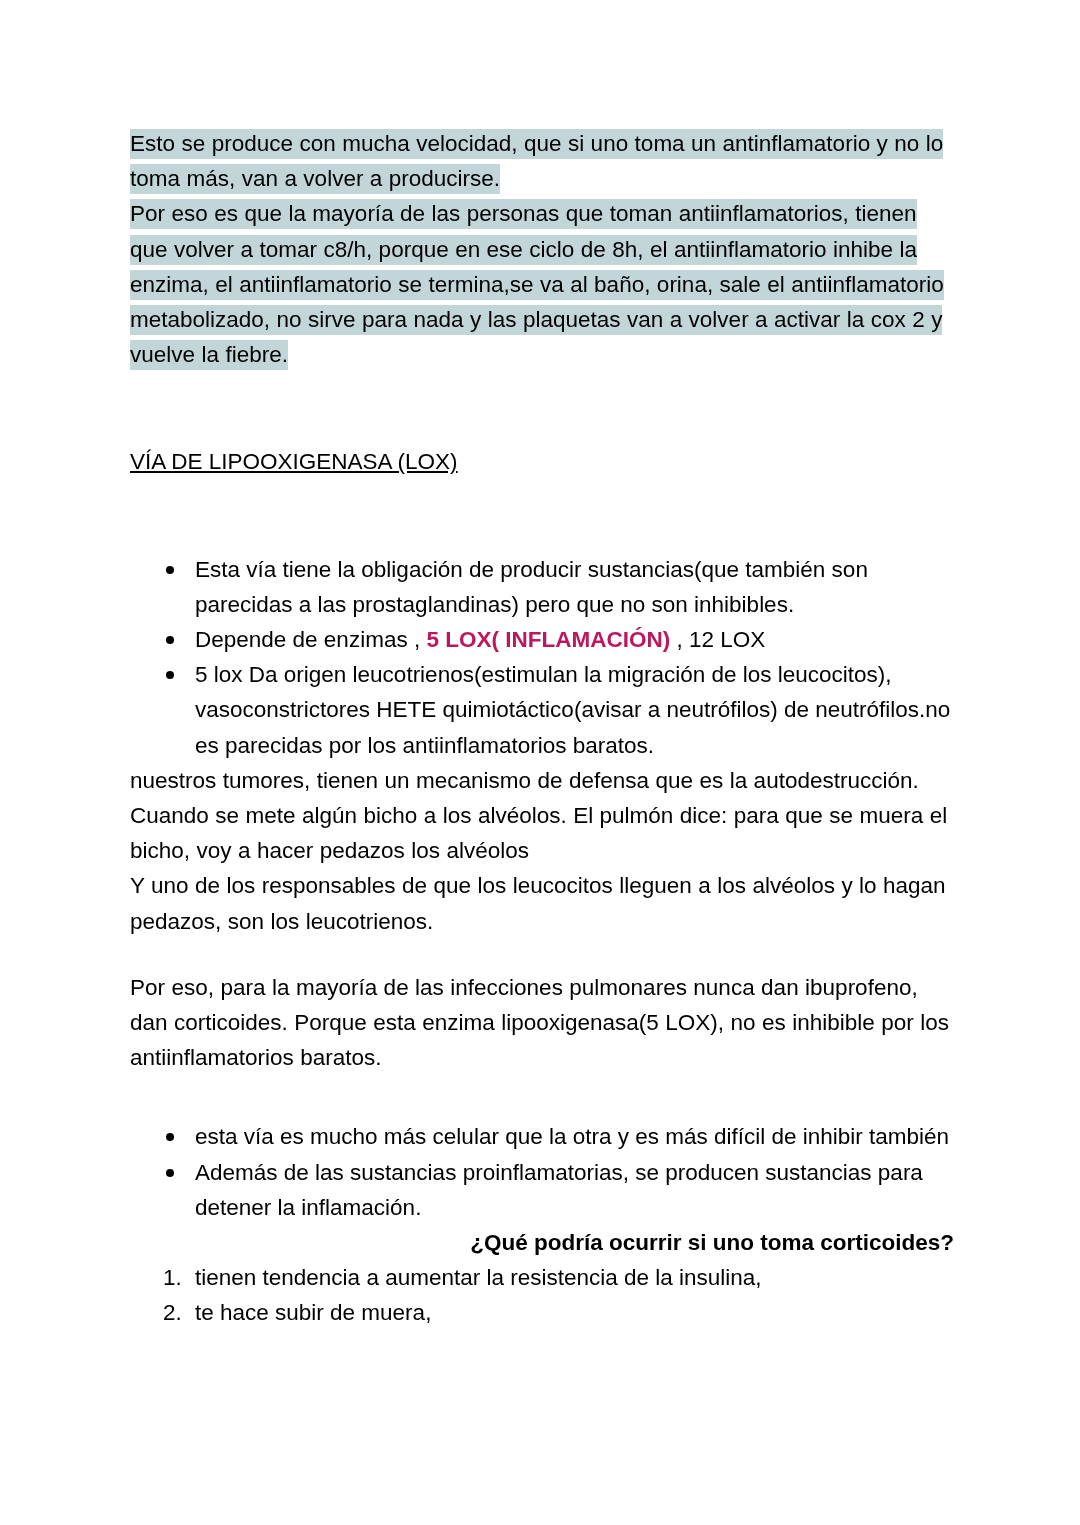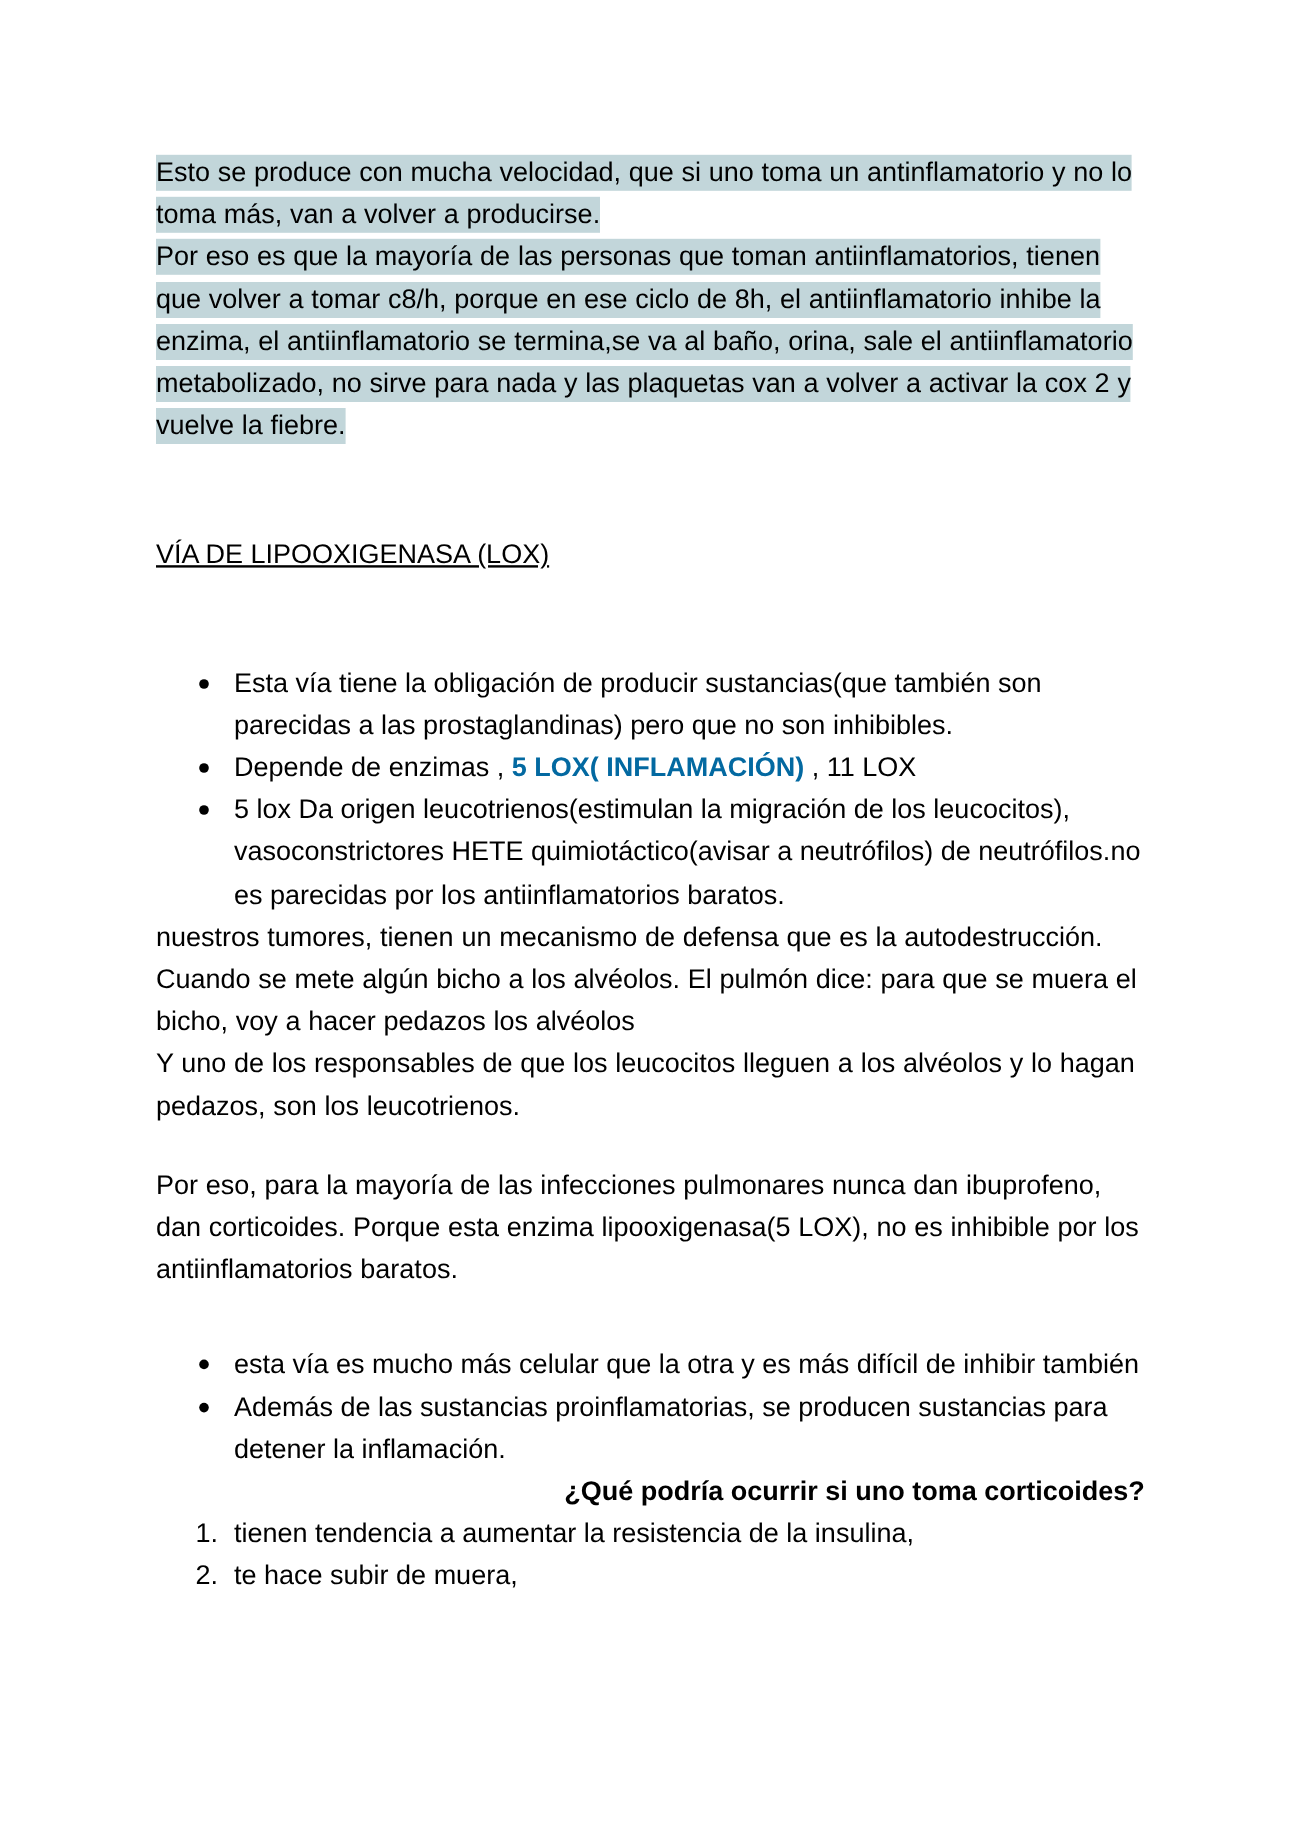--- a/index.html
+++ b/index.html
@@ -105,21 +105,21 @@
     position: absolute;
     left: 33px;
     top: 0;
     font-weight: 400;
     font-size: 22.5px;
     line-height: 35.2px;
   }
 
   .bold { font-weight: 400; }
   .regular { font-weight: 400; }
-  .red { color: #0369a1; font-weight: 700; }
+  .red { color: #be185d; font-weight: 700; }
 
   .q-line {
     font-size: 22.5px;
     line-height: 35.2px;
     font-weight: 700;
     margin: 0;
     text-align: right;
   }
 </style>
 </head>
@@ -136,21 +136,21 @@
 
     <p class="heading-plain">VÍA DE LIPOOXIGENASA (LOX)</p>
 
     <div class="spacer-xl"></div>
 
     <ul class="bullets">
       <li>
         <span class="bullet-dot"></span><span class="bold">Esta vía tiene la obligación de producir sustancias(que también son parecidas a las prostaglandinas) pero que no son inhibibles.</span>
       </li>
       <li>
-        <span class="bullet-dot"></span><span class="bold"> Depende de enzimas , </span><span class="red">5 LOX( INFLAMACIÓN)</span><span class="bold"> , 11 LOX</span>
+        <span class="bullet-dot"></span><span class="bold"> Depende de enzimas , </span><span class="red">5 LOX( INFLAMACIÓN)</span><span class="bold"> , 12 LOX</span>
       </li>
       <li>
         <span class="bullet-dot"></span><span class="bold">5 lox Da origen leucotrienos(estimulan la migración de los leucocitos), vasoconstrictores HETE quimiotáctico(avisar a neutrófilos) de neutrófilos.</span><span class="regular">no es parecidas por los antiinflamatorios baratos.</span>
       </li>
     </ul>
 
     <p class="para">nuestros tumores, tienen un mecanismo de defensa que es la autodestrucción.</p>
 
     <p class="para">Cuando se mete algún bicho a los alvéolos. El pulmón dice: para que se muera el bicho, voy a hacer pedazos los alvéolos</p>
 

